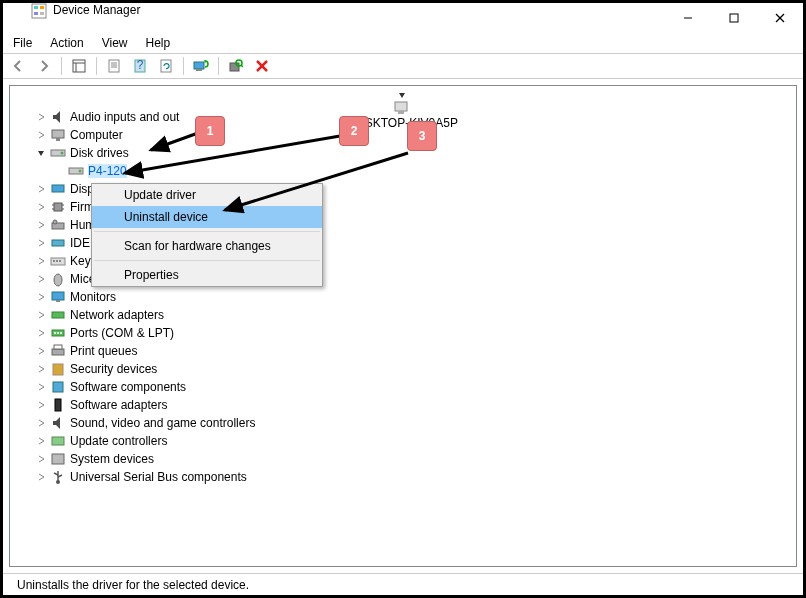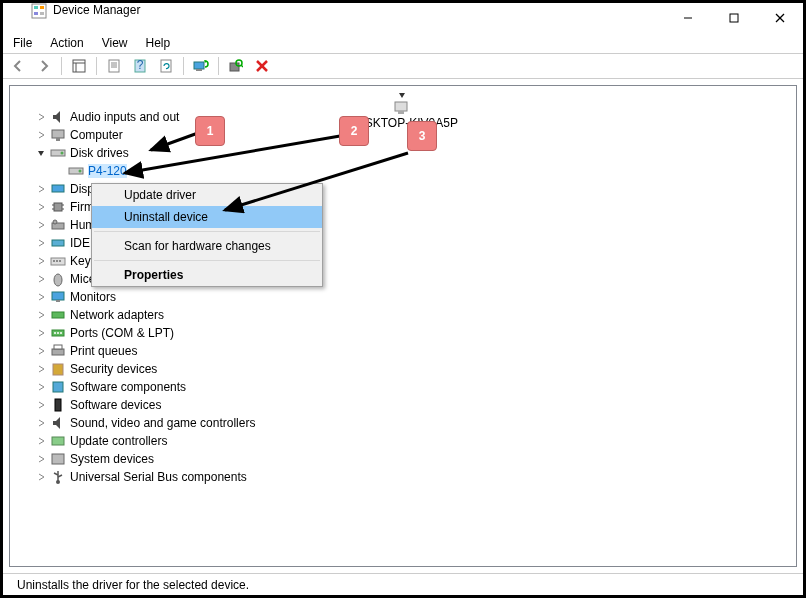--- a/index.html
+++ b/index.html
@@ -31,21 +31,21 @@
     .node-label { font-size: 12px; }
     .indent-0 { padding-left: 0; flex-direction: column; }
     .indent-1 { padding-left: 18px; }
     .indent-2 { padding-left: 36px; }
     .selected .node-label { background: #cce8ff; }
 
     
     .context-menu { position: absolute; left: 88px; top: 180px; width: 232px; background: #f0f0f0; border: 1px solid #a0a0a0; box-shadow: 2px 2px 4px rgba(0,0,0,0.3); z-index: 10; }
     .ctx-item { height: 22px; display: flex; align-items: center; padding-left: 32px; font-size: 12px; position: relative; }
     .ctx-item.highlight { background: #91c9f7; }
-    .ctx-item.bold { font-weight: bold; }
+    .ctx-item.bold { font-weight: normal; }
     .ctx-sep { height: 1px; background: #d7d7d7; margin: 3px 2px; }
 
     
     .status-bar { position: absolute; bottom: 0; left: 0; right: 0; height: 22px; display: flex; align-items: center; padding-left: 14px; border-top: 1px solid #ccc; font-size: 12px; }
 
     
     .anno { position: absolute; width: 30px; height: 30px; background: #f08080; border: 1px solid #c06060; border-radius: 4px; color: #fff; font-weight: bold; font-size: 16px; display: flex; align-items: center; justify-content: center; z-index: 20; }
     .arrow { position: absolute; z-index: 15; }
   </style>
 </head>
@@ -413,21 +413,21 @@
       <span class="chevron">
           <svg width="10" height="10" viewBox="0 0 10 10">
             <path d="M3 2 L8 5 L3 8" fill="none" stroke="#888"></path>
           </svg>
         </span>
       <span class="node-icon">
           <svg viewBox="0 0 16 16">
             <rect x="5" y="2" width="6" height="12" fill="#333" stroke="#000"></rect>
           </svg>
         </span>
-      <span class="node-label">Software devices</span>
+      <span class="node-label">Software adapters</span>
     </div>
 
     <div class="tree-row indent-1">
       <span class="chevron">
           <svg width="10" height="10" viewBox="0 0 10 10">
             <path d="M3 2 L8 5 L3 8" fill="none" stroke="#888"></path>
           </svg>
         </span>
       <span class="node-icon">
           <svg viewBox="0 0 16 16">

